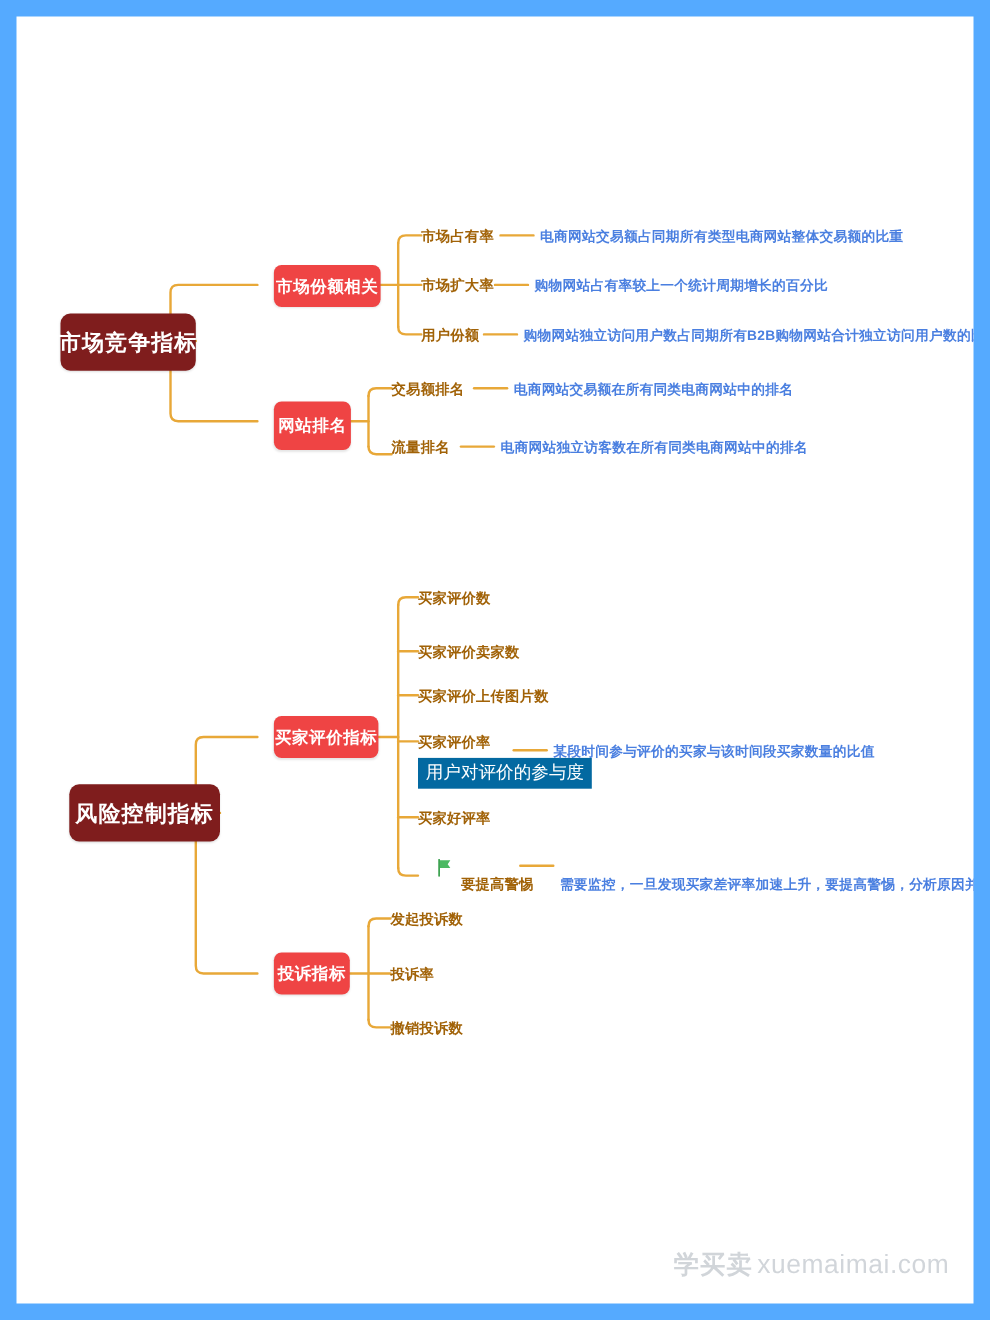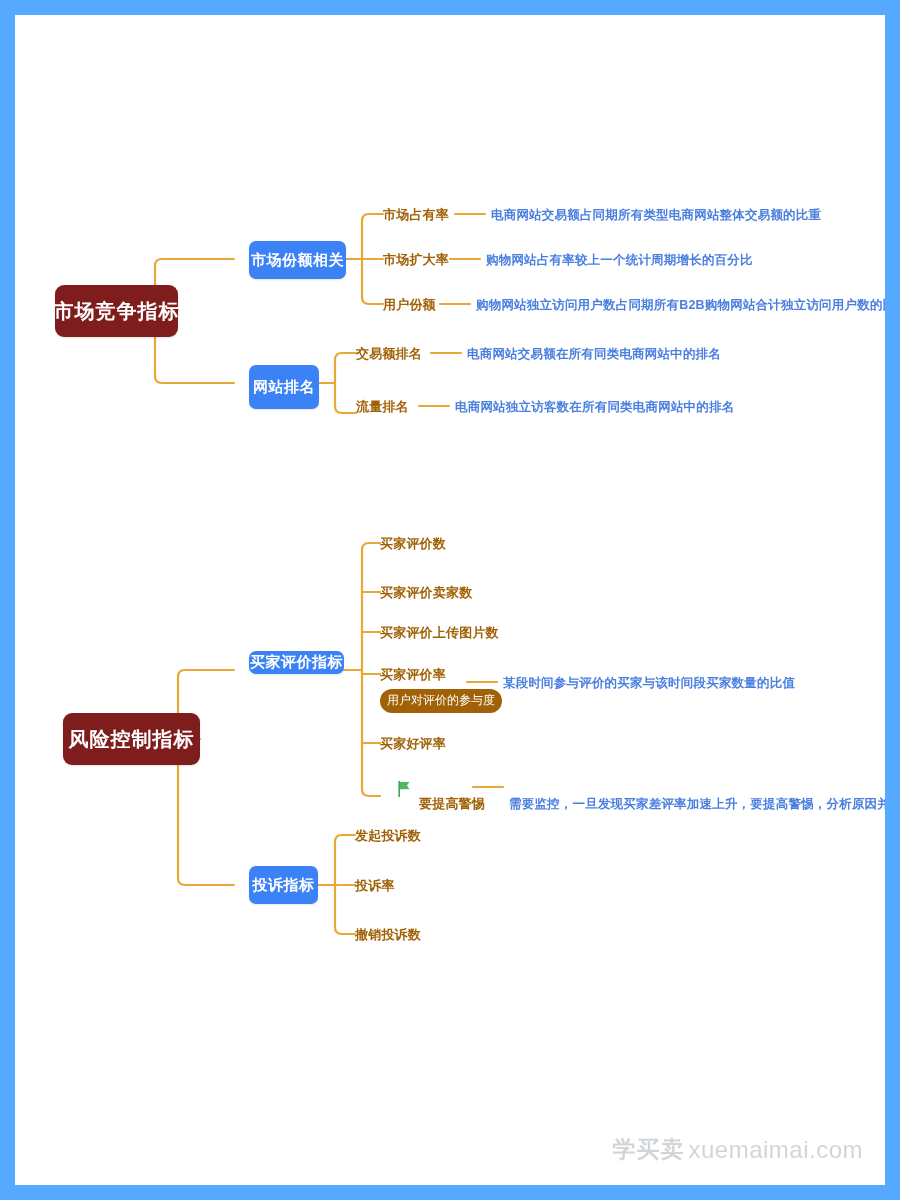--- a/index.html
+++ b/index.html
@@ -49,21 +49,21 @@
     color: #ffffff;
     border-radius: 9px;
     font-size: 20px;
     font-weight: bold;
     letter-spacing: 1px;
     padding: 0 14px;
     box-shadow: 0 1px 2px rgba(0,0,0,0.12);
   }
 
   .branch-node {
-    background: #3b82f6;
+    background: #ef4444;
     color: #ffffff;
     border-radius: 7px;
     font-size: 15px;
     font-weight: bold;
     letter-spacing: 0.5px;
     padding: 0 12px;
     box-shadow: 0 1px 2px rgba(0,0,0,0.10);
   }
 
   .leaf {
@@ -79,25 +79,25 @@
     position: absolute;
     color: #4a7fe0;
     font-size: 12.5px;
     font-weight: bold;
     white-space: nowrap;
     letter-spacing: 0.2px;
   }
 
   .badge {
     position: absolute;
-    background: #a16207;
+    background: #0369a1;
     color: #ffffff;
-    font-size: 12px;
+    font-size: 16px;
     padding: 3px 7px 4px 7px;
-    border-radius: 12px;
+    border-radius: 0;
     white-space: nowrap;
     font-weight: normal;
   }
 
   .flag-icon {
     position: absolute;
     width: 14px;
     height: 16px;
   }
 
@@ -201,21 +201,21 @@
     <div class="leaf" style="left:341px; top:330px;">交易额排名</div>
     <div class="desc" style="left:452px; top:331px;">电商网站交易额在所有同类电商网站中的排名</div>
 
     <div class="leaf" style="left:341px; top:383px;">流量排名</div>
     <div class="desc" style="left:440px; top:384px;">电商网站独立访客数在所有同类电商网站中的排名</div>
 
     <div class="node root-node" style="left:48px; top:698px; width:137px; height:52px;">
       <span>风险控制指标</span>
     </div>
 
-    <div class="node branch-node" style="left:234px; top:636px; width:95px; height:23px;">
+    <div class="node branch-node" style="left:234px; top:636px; width:95px; height:38px;">
       <span>买家评价指标</span>
     </div>
 
     <div class="leaf" style="left:365px; top:520px;">买家评价数</div>
 
     <div class="leaf" style="left:365px; top:569px;">买家评价卖家数</div>
 
     <div class="leaf" style="left:365px; top:609px;">买家评价上传图片数</div>
 
     <div class="leaf" style="left:365px; top:651px;">买家评价率</div>

